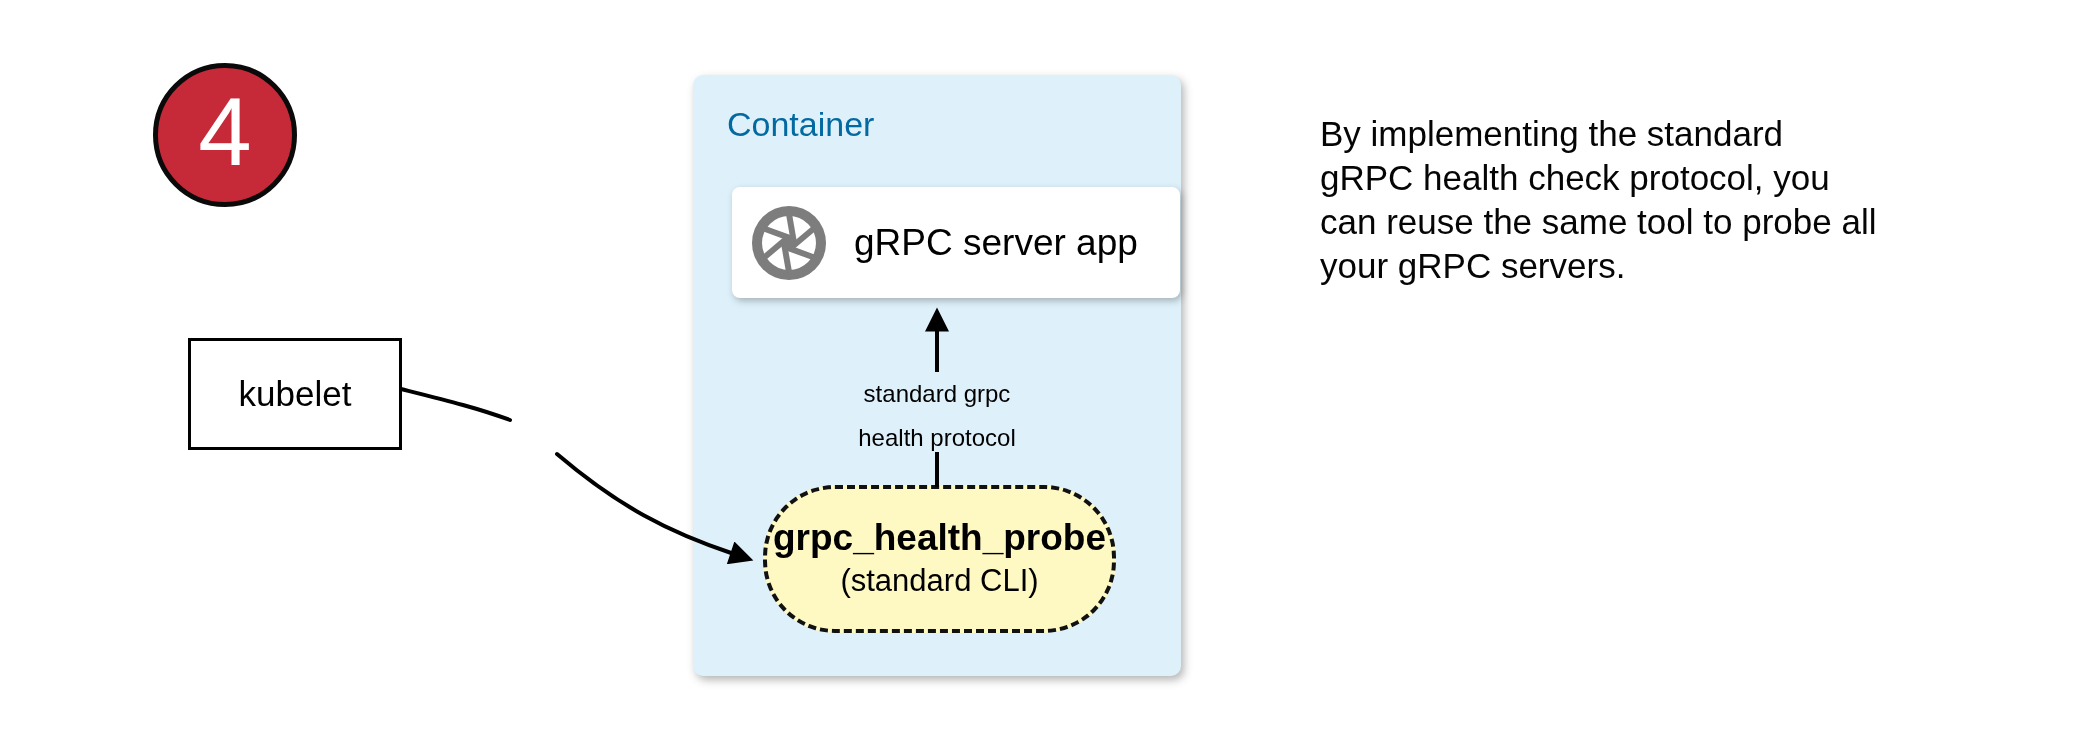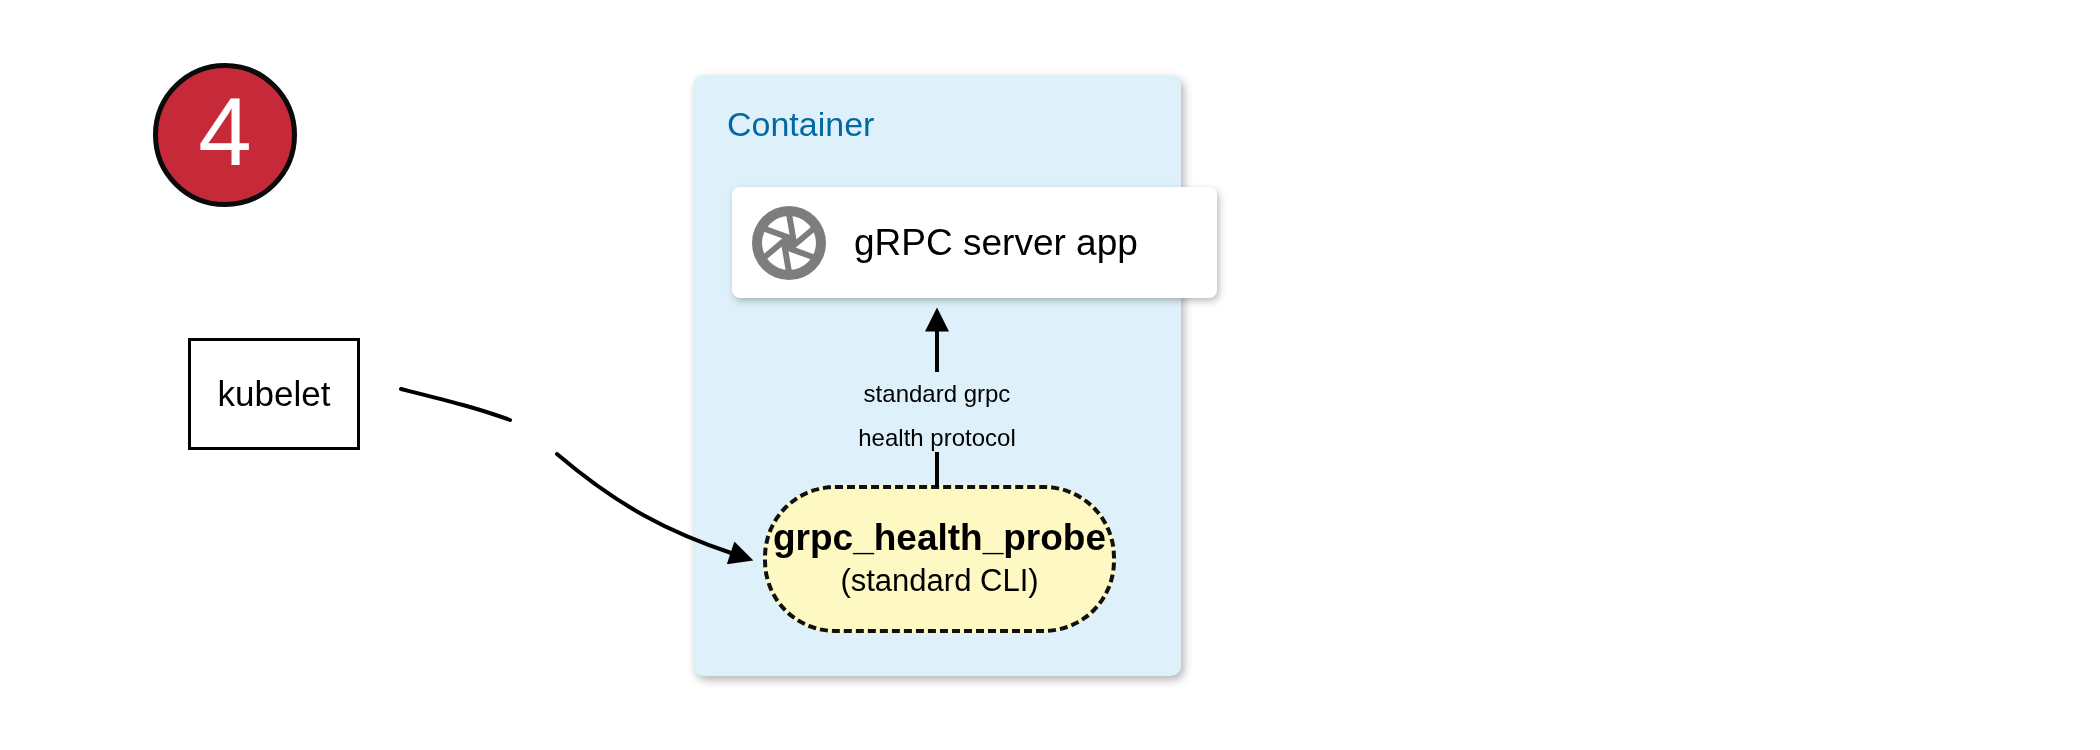--- a/index.html
+++ b/index.html
@@ -33,21 +33,21 @@
     font-size: 96px;
     font-weight: 500;
     line-height: 1;
     padding-bottom: 6px;
   }
 
   
   .kubelet-box {
     position: absolute;
     left: 188px; top: 338px;
-    width: 172px; height: 112px;
+    width: 214px; height: 112px;
     background: #ffffff;
     border: 3px solid #000000;
     box-sizing: border-box;
     display: flex; align-items: center; justify-content: center;
   }
   .kubelet-label { font-size: 35px; }
 
   
   .exec-label {
     position: absolute;
@@ -70,21 +70,21 @@
     position: absolute;
     left: 34px; top: 30px;
     font-size: 34px;
     color: #0369a1;
   }
 
   
   .server-card {
     position: absolute;
     left: 39px; top: 112px;
-    width: 485px; height: 111px;
+    width: 448px; height: 111px;
     background: #ffffff;
     border-radius: 8px;
     box-shadow: 2px 3px 7px rgba(60, 60, 60, 0.35);
     display: flex; align-items: center;
     box-sizing: border-box;
     padding-left: 20px;
   }
   .app-icon { width: 74px; height: 74px; flex: 0 0 auto; }
   .server-card-label {
     font-size: 37px;
@@ -173,20 +173,24 @@
 
     <div class="protocol-label">standard grpc
 health protocol</div>
 
     <div class="probe-pill">
       <span class="probe-title">grpc_health_probe</span>
       <span class="probe-subtitle">(standard CLI)</span>
     </div>
   </div>
 
+  <div class="annotation">By implementing the standard
+gRPC health check protocol, you
+can reuse the same tool to probe all
+your gRPC servers.</div>
 
   <svg class="overlay" viewBox="0 0 2100 750" aria-hidden="true">
     <defs>
       <marker id="arrowhead" viewBox="0 0 10 10" refX="1.5" refY="5" markerWidth="7.5" markerHeight="6" orient="auto">
         <path d="M 0 0 L 10 5 L 0 10 z" fill="#000000"></path>
       </marker>
     </defs>
 
     <g>
       <path d="M 401 389 C 445 400 478 408 510 420" fill="none" stroke="#000000" stroke-width="4" stroke-linecap="round"></path>

